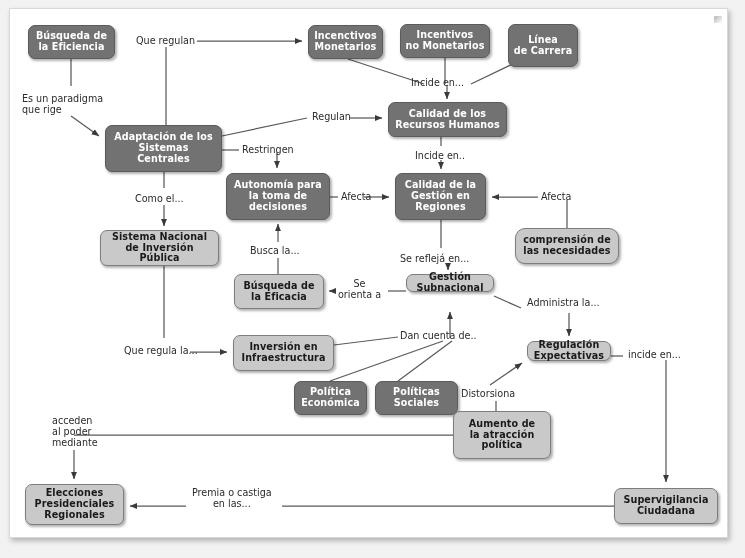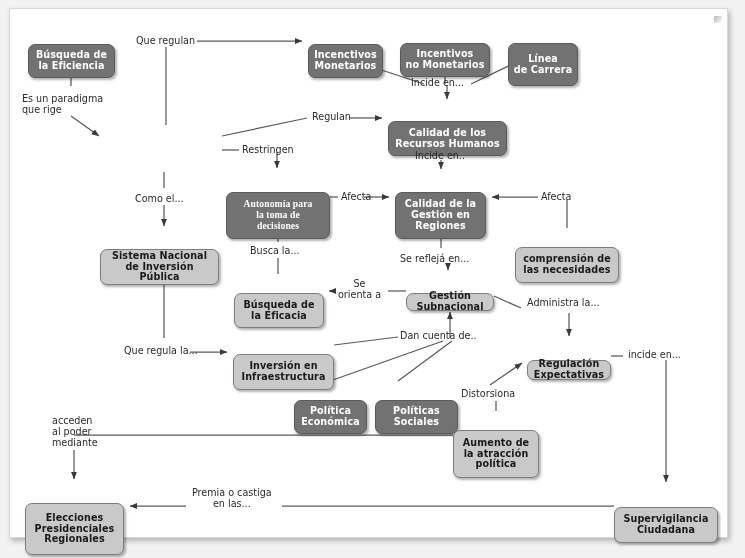--- a/index.html
+++ b/index.html
@@ -20,21 +20,20 @@
   .node{
     position:absolute;box-sizing:border-box;
     display:flex;align-items:center;justify-content:center;
     text-align:center;border-radius:7px;
     font-weight:bold;line-height:1.14;
     letter-spacing:.1px;
     border:1px solid #8c8c8c;
     box-shadow:1.5px 2px 2.5px rgba(0,0,0,0.30);
     padding:2px 3px;
     white-space:pre-line;
-    margin-top:19px;
   }
   .node.dark{
     background:#727272;color:#ffffff;border-color:#5b5b5b;
     font-size:9.6px;
   }
   .node.light{
     background:#c9c9c9;color:#1a1a1a;border-color:#7d7d7d;
     font-size:9.6px;
   }
   .lbl{
@@ -136,30 +135,33 @@
 
   <div class="node dark" style="left:400px;top:24px;width:90px;height:34px;">Incentivos
 no Monetarios</div>
 
   <div class="node dark" style="left:508px;top:24px;width:70px;height:43px;">Línea
 de Carrera</div>
 
   <div class="node dark" style="left:388px;top:102px;width:119px;height:35px;">Calidad de los
 Recursos Humanos</div>
 
-
-  <div class="node dark" style="left:226px;top:173px;width:104px;height:47px;font-family:Liberation Serif, serif;">Autonomía para
+  <div class="node dark" style="left:105px;top:125px;width:117px;height:47px;">Adaptación de los
+Sistemas
+Centrales</div>
+
+  <div class="node dark" style="left:226px;top:173px;width:104px;height:47px;">Autonomía para
 la toma de
 decisiones</div>
 
   <div class="node dark" style="left:395px;top:173px;width:91px;height:47px;">Calidad de la
 Gestión en
 Regiones</div>
 
-  <div class="node light" style="left:515px;top:228px;width:104px;height:36px;">comprensión de
+  <div class="node light" style="left:515px;top:228px;width:104px;height:36px;border-radius:10px;">comprensión de
 las necesidades</div>
 
   <div class="node light" style="left:100px;top:230px;width:119px;height:36px;">Sistema Nacional
 de Inversión Pública</div>
 
   <div class="node light" style="left:234px;top:274px;width:90px;height:35px;">Búsqueda de
 la Eficacia</div>
 
   <div class="node light" style="left:406px;top:274px;width:88px;height:18px;">Gestión
 Subnacional</div>
@@ -169,25 +171,25 @@
 
   <div class="node light" style="left:527px;top:341px;width:84px;height:20px;">Regulación
 Expectativas</div>
 
   <div class="node dark" style="left:294px;top:381px;width:73px;height:34px;">Política
 Económica</div>
 
   <div class="node dark" style="left:375px;top:381px;width:83px;height:34px;">Políticas
 Sociales</div>
 
-  <div class="node light" style="left:453px;top:411px;width:86px;height:48px;">Aumento de
+  <div class="node light" style="left:453px;top:411px;width:98px;height:48px;">Aumento de
 la atracción
 política</div>
 
-  <div class="node light" style="left:25px;top:484px;width:99px;height:52px;">Elecciones
+  <div class="node light" style="left:25px;top:484px;width:99px;height:41px;">Elecciones
 Presidenciales
 Regionales</div>
 
   <div class="node light" style="left:614px;top:488px;width:104px;height:36px;">Supervigilancia
 Ciudadana</div>
 
   <div class="lbl" style="left:136px;top:35px;">Que regulan</div>
 
   <div class="lbl l" style="left:22px;top:93px;">Es un paradigma
 que rige</div>

